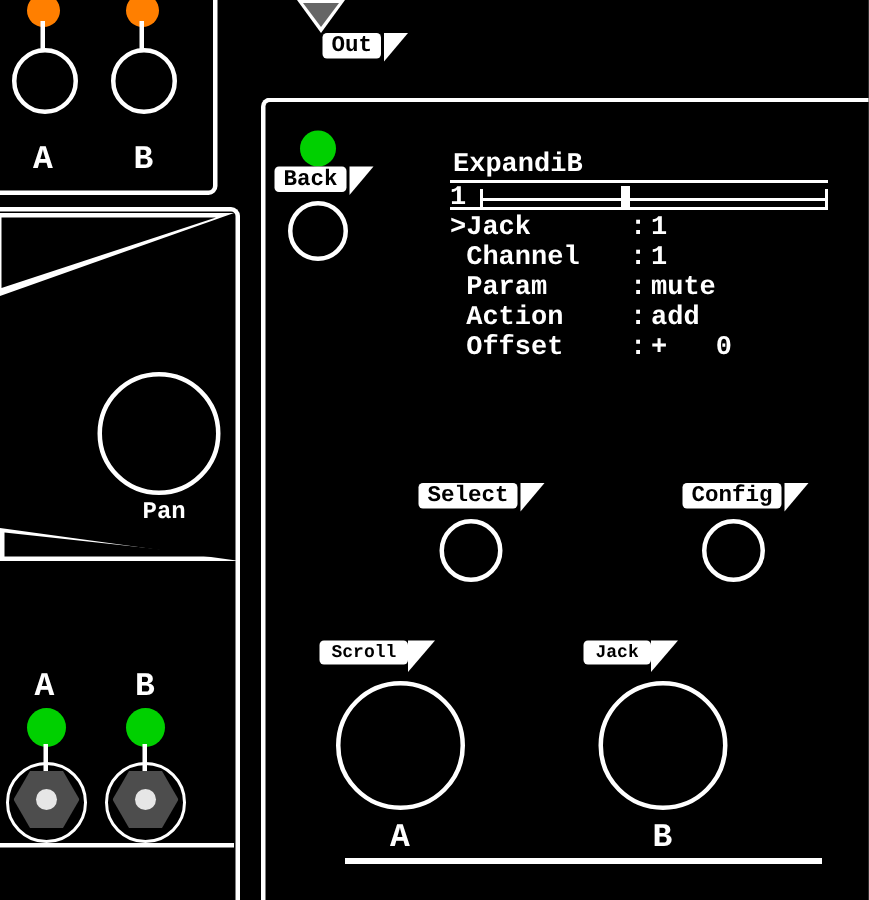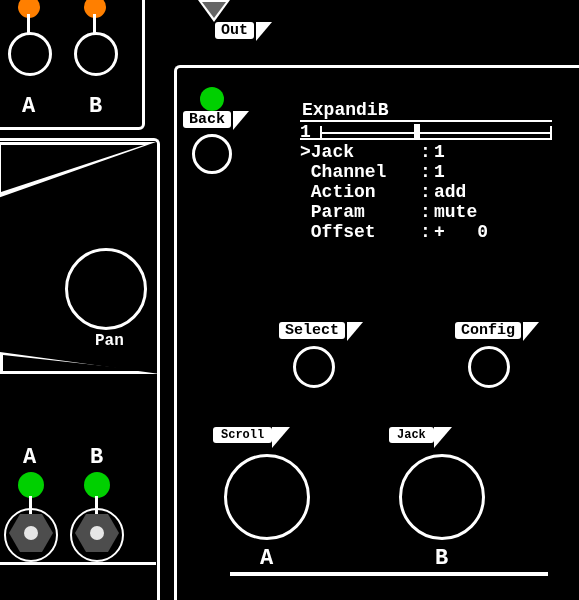--- a/index.html
+++ b/index.html
@@ -210,28 +210,28 @@
             <td class="key">&gt;Jack    </td>
             <td class="sep">:</td>
             <td>1</td>
           </tr>
           <tr>
             <td class="key"> Channel </td>
             <td class="sep">:</td>
             <td>1</td>
           </tr>
           <tr>
+            <td class="key"> Param   </td>
+            <td class="sep">:</td>
+            <td>mute</td>
+          </tr>
+          <tr>
             <td class="key"> Action  </td>
             <td class="sep">:</td>
             <td>add</td>
-          </tr>
-          <tr>
-            <td class="key"> Param   </td>
-            <td class="sep">:</td>
-            <td>mute</td>
           </tr>
           <tr>
             <td class="key"> Offset  </td>
             <td class="sep">:</td>
             <td>+   0</td>
           </tr>
         </tbody>
   </table>
 </div>
 

